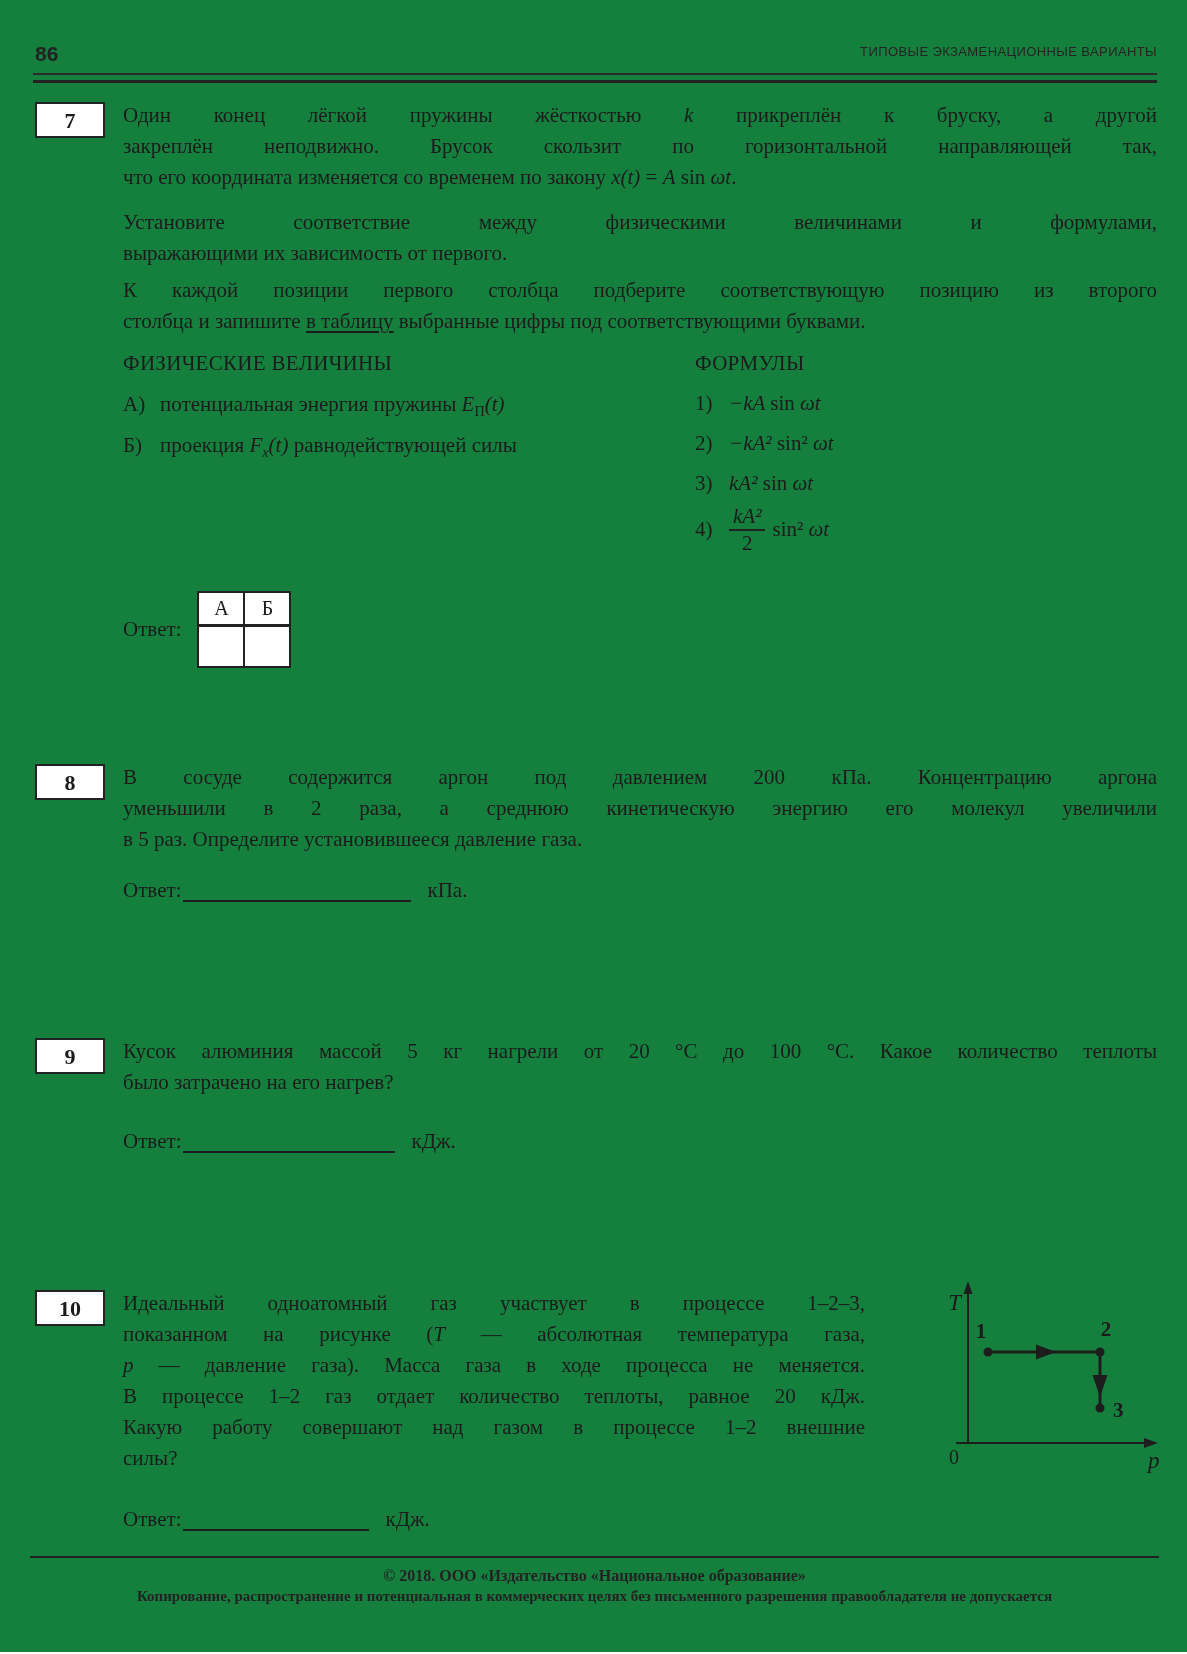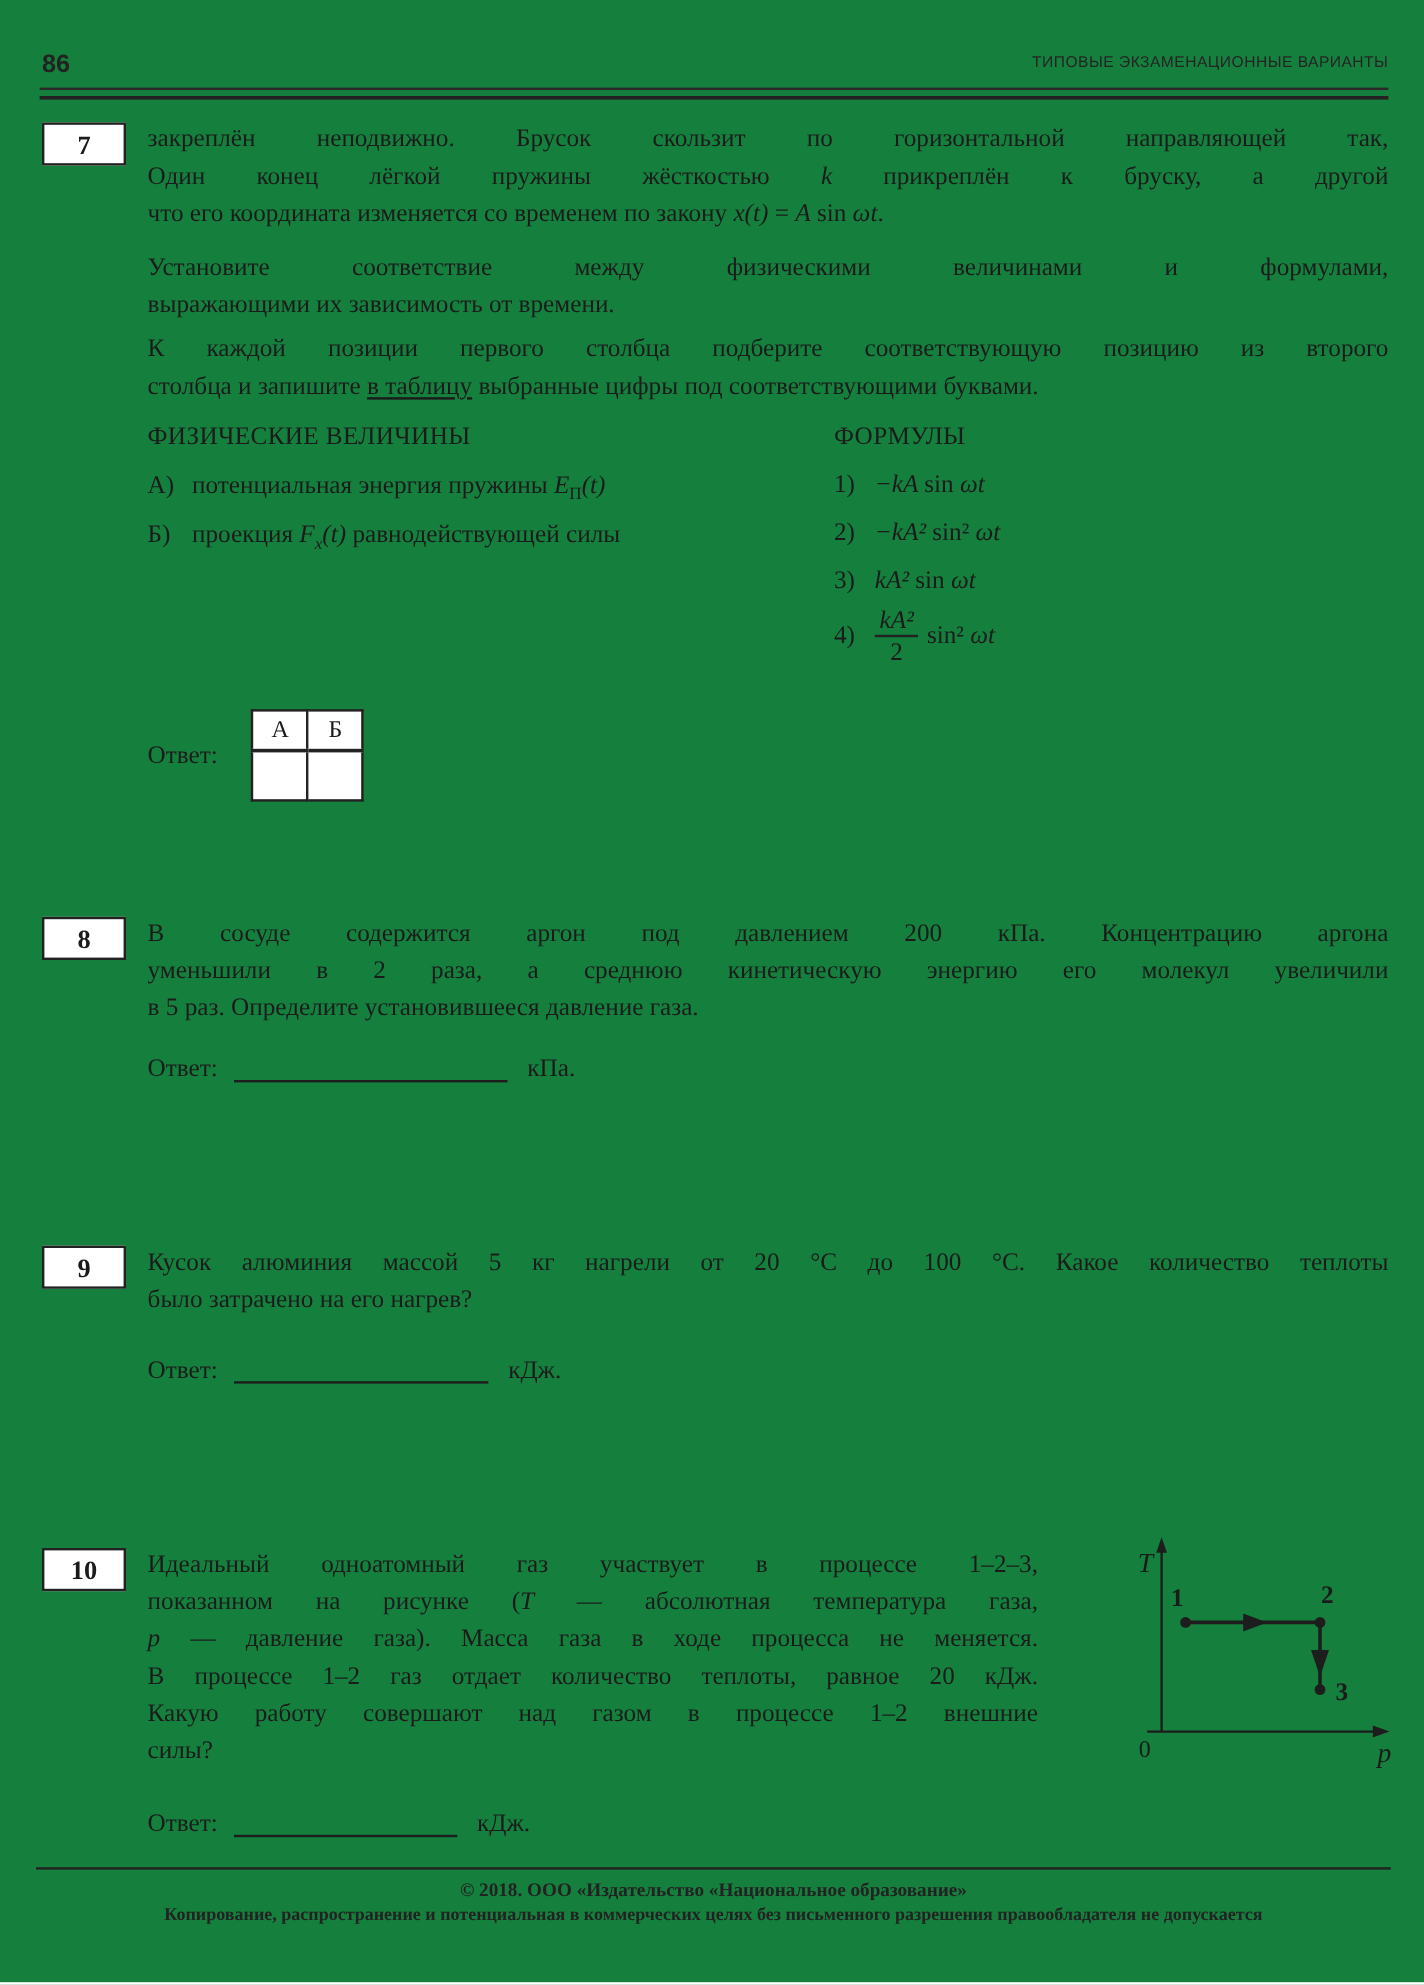--- a/index.html
+++ b/index.html
@@ -54,21 +54,21 @@
   .mcol-right{position:absolute;left:572px;top:0;width:380px;}
   .frow{display:flex;align-items:center;margin-top:9px;}
   .frow .fn{width:34px;flex:0 0 34px;}
   .fracrow{margin-top:6px;}
   .frac{display:inline-flex;flex-direction:column;align-items:center;
         line-height:1.08;vertical-align:middle;margin-right:7px;}
   .frac .top{border-bottom:2px solid #222;padding:0 4px 1px;}
   .frac .bot{padding:1px 4px 0;}
   
   .answer{display:flex;align-items:center;margin-left:88px;}
-  .answer .alabel{margin-right:14px;}
+  .answer .alabel{margin-right:2px;}
   .blank{display:inline-block;border-bottom:2px solid #1d1d1d;height:20px;
          margin-right:16px;}
   .answer7{margin-top:58px;}
   .anstable{border-collapse:collapse;margin-left:14px;}
   .anstable td{
     border:2px solid #222;width:44px;text-align:center;
     font-size:20px;padding:0;background:#fff;
   }
   .anstable .hrow td{height:27px;border-bottom:3px solid #222;}
   .anstable .brow td{height:39px;}
@@ -90,27 +90,27 @@
     <div class="pageno">86</div>
     <div class="crumb">ТИПОВЫЕ ЭКЗАМЕНАЦИОННЫЕ ВАРИАНТЫ</div>
     <div class="rule"></div>
   </div>
 
   <section class="problem" style="top:100px;">
     <div class="numbox">
       <span>7</span>
     </div>
     <div class="ptext">
+      <span class="jl"><span>Один конец лёгкой пружины жёсткостью </span><i>k</i><span> прикреплён к бруску, а другой</span></span>
       <span class="jl">закреплён неподвижно. Брусок скользит по горизонтальной направляющей так,</span>
-      <span class="jl"><span>Один конец лёгкой пружины жёсткостью </span><i>k</i><span> прикреплён к бруску, а другой</span></span>
       <span class="ln"><span>что его координата изменяется со временем по закону </span><i>x(t)</i><span> = </span><i>A</i><span> sin </span><i>ωt</i><span>.</span></span>
 
       <div class="para2">
         <span class="jl">Установите соответствие между физическими величинами и формулами,</span>
-        <span class="ln">выражающими их зависимость от времени.</span>
+        <span class="ln">выражающими их зависимость от первого.</span>
       </div>
 
       <div class="para3">
         <span class="jl">К каждой позиции первого столбца подберите соответствующую позицию из второго</span>
         <span class="ln"><span>столбца и запишите </span><span class="u">в таблицу</span><span> выбранные цифры под соответствующими буквами.</span></span>
       </div>
 
       <div class="match">
         <div class="mcol-left">
           <span class="colhead">ФИЗИЧЕСКИЕ ВЕЛИЧИНЫ</span>

